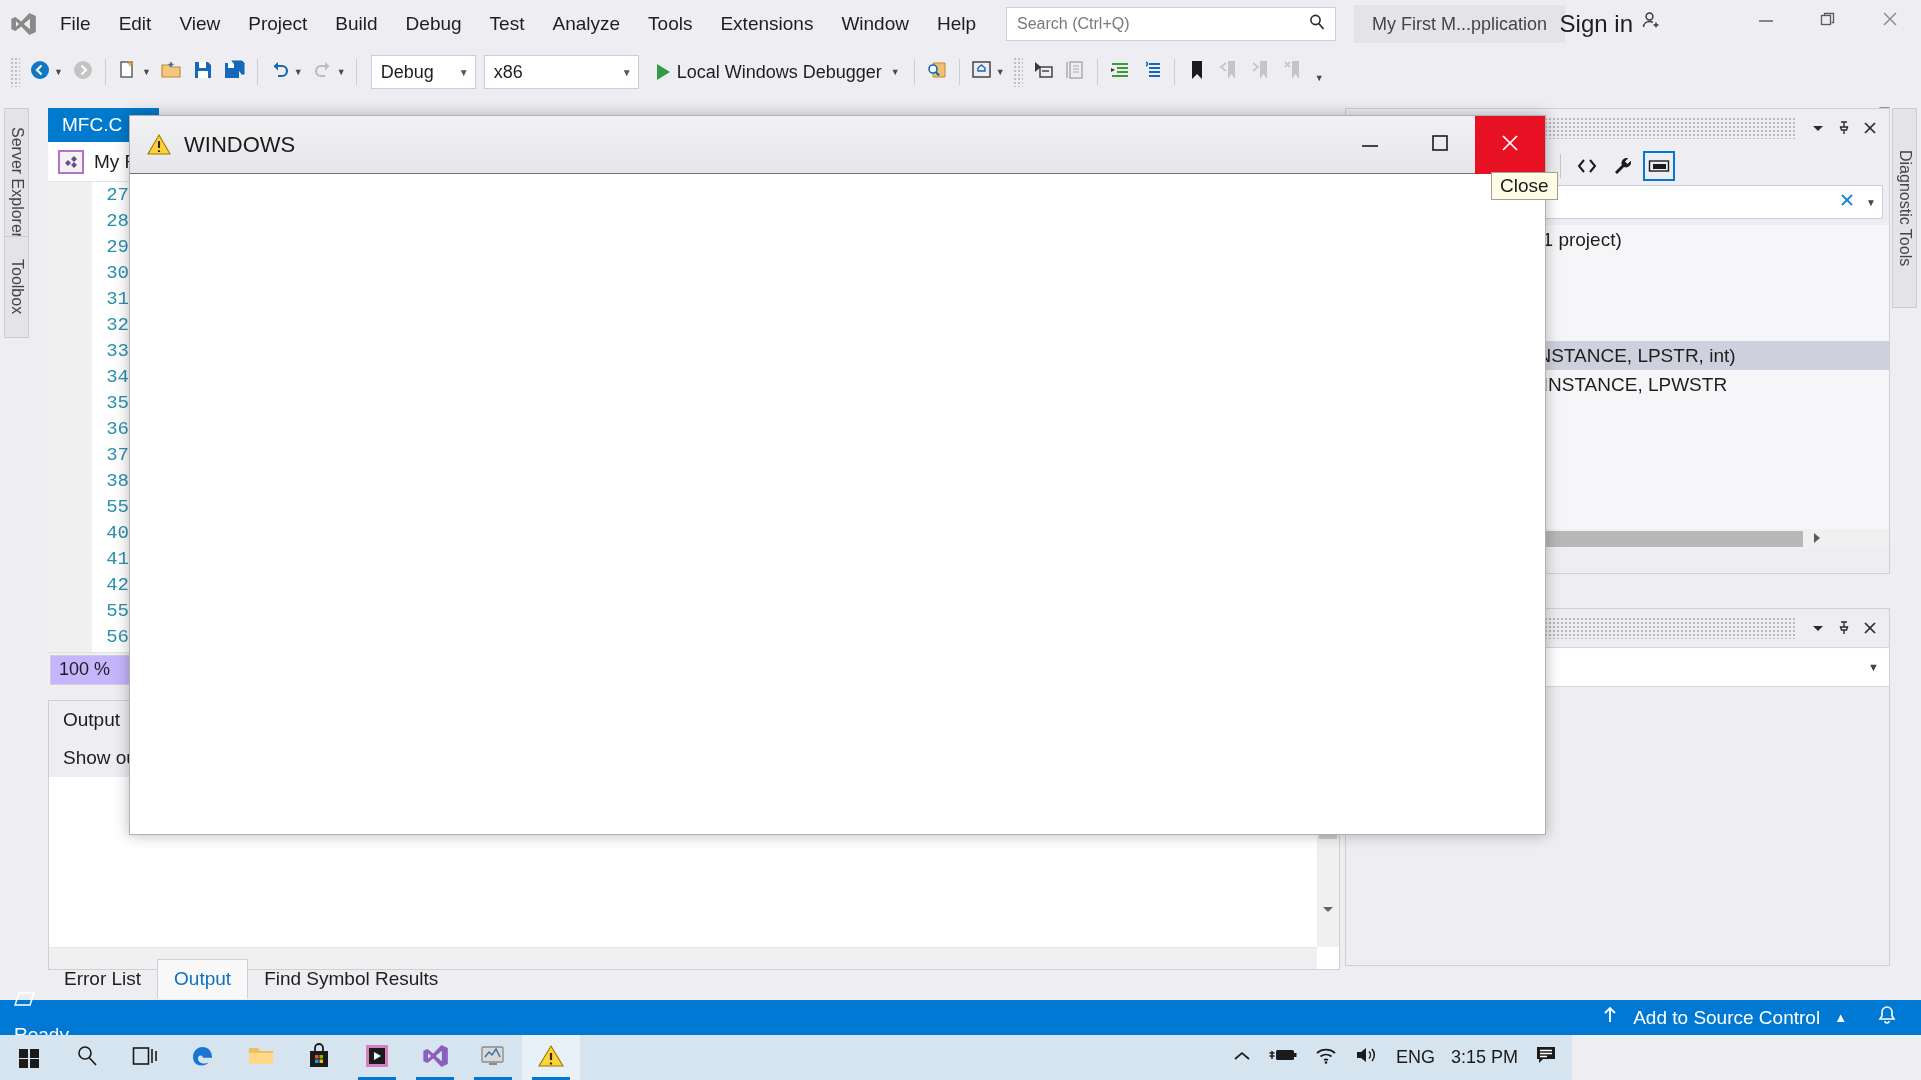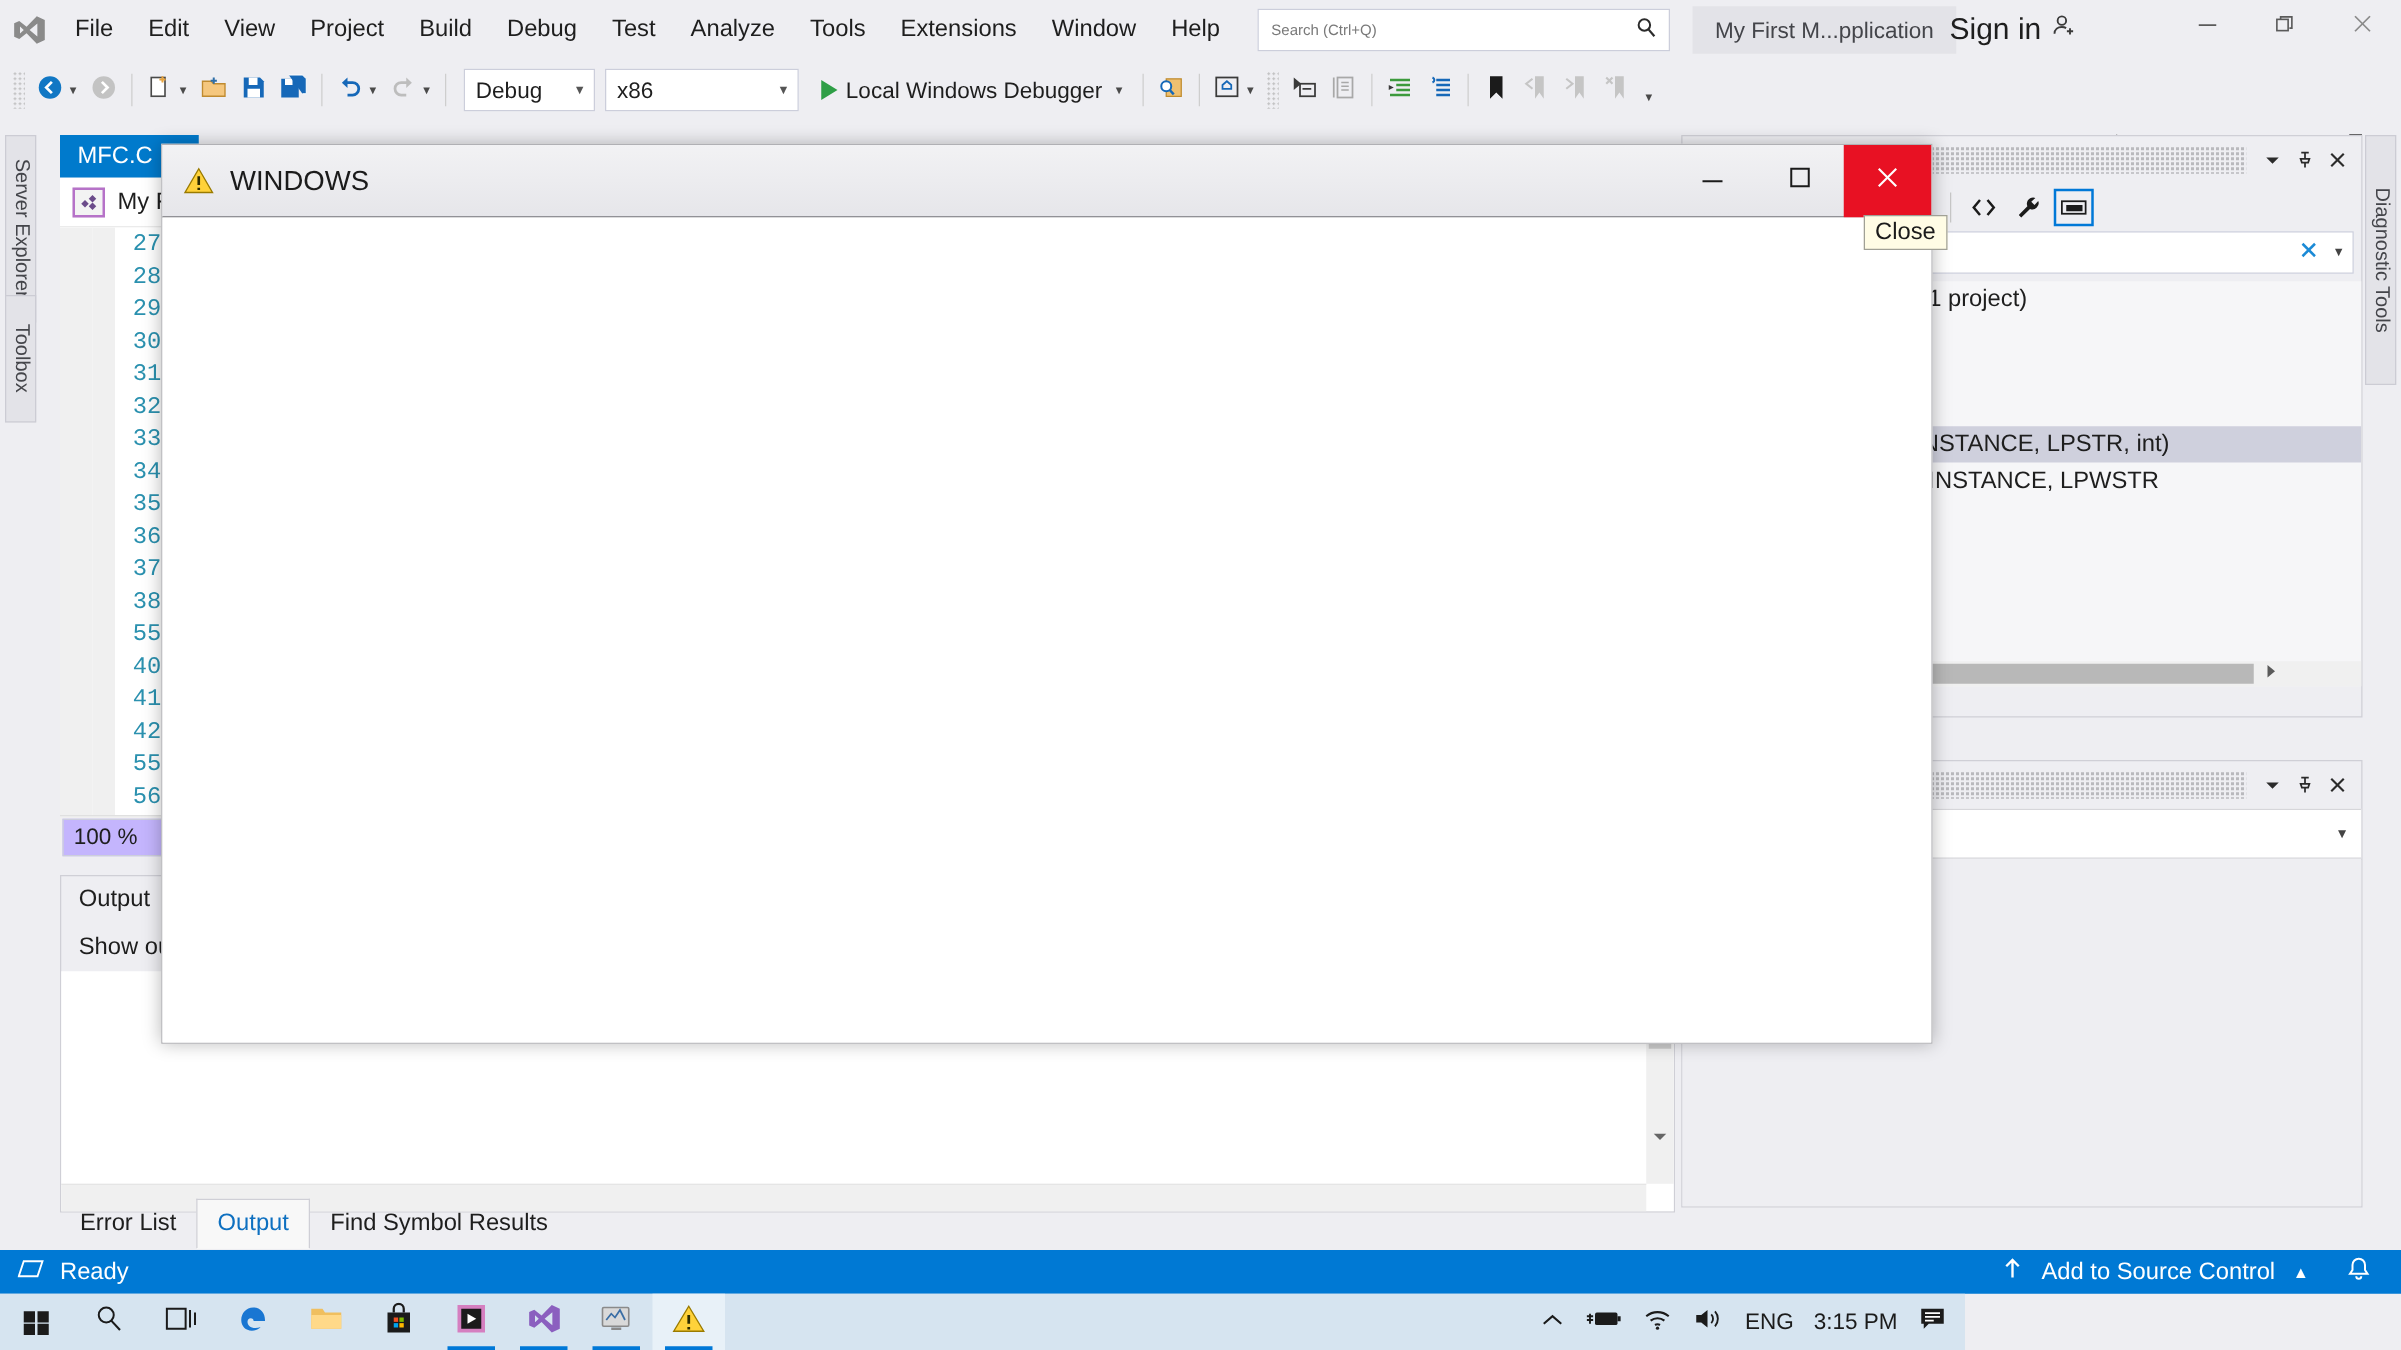--- a/index.html
+++ b/index.html
@@ -20,21 +20,21 @@
   .menu-items { display:flex; align-items:center; height:48px; }
   .menu-item {
     padding:0 14px; height:48px; line-height:48px; font-size:19px; color:#1e1e1e; cursor:default;
     white-space:nowrap;
   }
   .search-box {
     margin-left:16px; width:330px; height:34px; background:#fff; border:1px solid #cccedb;
     display:flex; align-items:center; padding:0 8px 0 10px;
   }
   .search-box input {
-    border:0; outline:0; flex:1; font-size:12px; color:#505050; font-family:"Liberation Sans",sans-serif;
+    border:0; outline:0; flex:1; font-size:16px; color:#505050; font-family:"Liberation Sans",sans-serif;
     background:transparent;
   }
   .search-box input::placeholder { color:#797979; }
   .solution-pill {
     margin-left:18px; height:38px; line-height:38px; padding:0 18px; background:#e3e3e8;
     font-size:18px; color:#44454a; white-space:nowrap;
   }
   .signin {
     position:absolute; right:250px; top:0; height:48px; display:flex; align-items:center; gap:8px;
     font-size:24px; color:#1e1e1e; padding:0 8px;
@@ -153,21 +153,21 @@
   .hscroll { position:absolute; left:0; right:0; bottom:0; height:20px; background:#f0f0f0; display:flex; align-items:center; }
   .hthumb { height:16px; background:#b8b8b8; margin-left:2px; }
 
   .sol-label { position:absolute; font-size:19px; color:#1e1e1e; }
 
   
   .statusbar {
     position:absolute; left:0; bottom:45px; width:1921px; height:35px; background:#0079d4;
     display:flex; align-items:center; color:#fff; font-size:19px;
   }
-  .sb-left { display:flex; align-items:flex-start; gap:12px; padding-left:14px; }
+  .sb-left { display:flex; align-items:flex-start; gap:12px; padding-left:14px;flex-direction:column; }
   .sb-right { margin-left:auto; display:flex; align-items:center; gap:14px; padding-right:24px; }
 
   
   .taskbar {
     position:absolute; left:0; bottom:0; width:1572px; height:45px; background:#d6e4f0;
     display:flex; align-items:center;
   }
   .tk { width:58px; height:45px; display:flex; align-items:center; justify-content:center; position:relative; }
   .tk.active { background:#e8f1f8; }
   .tk .underline { position:absolute; bottom:0; left:10px; right:10px; height:3px; background:#0078d7; }

